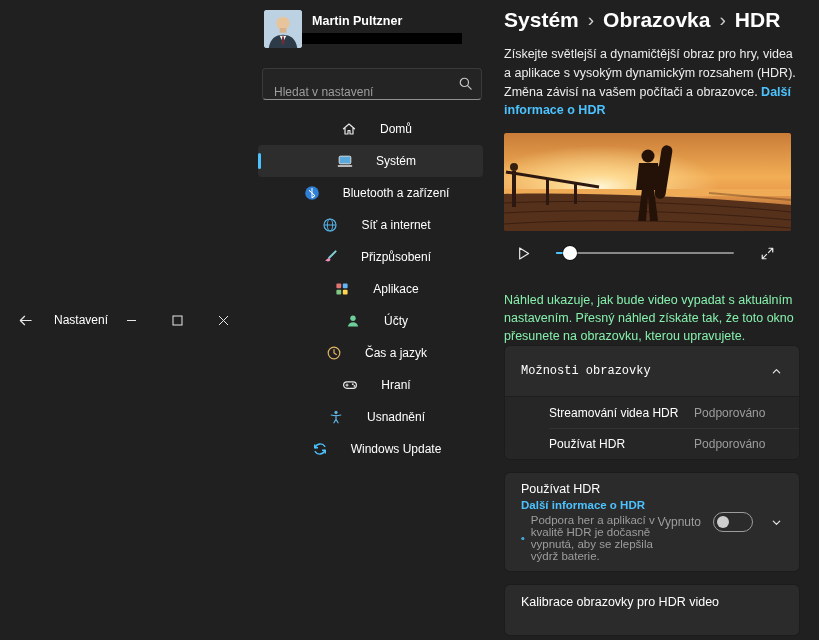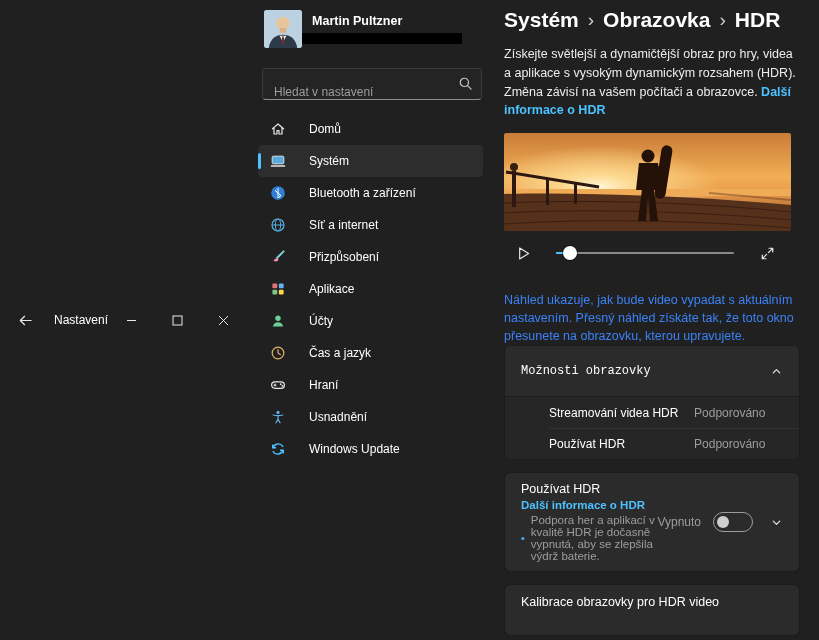--- a/index.html
+++ b/index.html
@@ -23,21 +23,21 @@
   .avatar { width:38px; height:38px; border-radius:3px; overflow:hidden; flex:0 0 38px; background:#b9cfe0; }
   .avatar svg { display:block; width:100%; height:100%; }
   .profile-info { margin-left:10px; padding-top:4px; }
   .profile-name { font-size:12.5px; font-weight:700; white-space:nowrap; }
   .redacted { width:160px; height:11px; background:#000; margin-top:5px; margin-left:-10px; }
   .searchbox { margin:10px 14px 0 16px; position:relative; height:32px; }
   .searchbox input { width:100%; height:100%; background:#242424; border:1px solid #3a3a3a; border-bottom:1px solid #8f8f8f; border-radius:4px; color:#fff; font-size:12px; padding:16px 32px 0 11px; font-family:inherit; outline:none; }
   .searchbox input::placeholder { color:#9d9d9d; }
   .search-icon { position:absolute; right:9px; top:8px; width:15px; height:15px; }
   nav { margin-top:13px; padding:0 13px 0 12px; }
-  .nav-item { height:32px; display:flex; align-items:center; gap:23px; padding-left:12px; border-radius:4px; position:relative; cursor:pointer; }
+  .nav-item { height:32px; display:flex; align-items:center; gap:23px; padding-left:12px; border-radius:4px; position:relative; cursor:pointer;justify-content:center; }
   .nav-item.selected { background:#2d2d2d; }
   .nav-item.selected::before { content:""; position:absolute; left:0; top:50%; transform:translateY(-50%); width:3px; height:16px; border-radius:2px; background:#4cc2ff; }
   .nav-icon { width:16px; height:16px; display:flex; align-items:center; justify-content:center; flex:0 0 16px; }
   .nav-icon svg { width:16px; height:16px; display:block; }
   .nav-label { font-size:12px; color:#ffffff; white-space:nowrap; }
 
   
   main { flex:1; min-width:0; padding:6px 19px 0 8px; overflow:hidden; }
   .breadcrumb { display:flex; align-items:center; gap:9px; margin-top:2px; font-size:21px; font-weight:600; }
   .crumb { color:#fff; cursor:pointer; }
@@ -48,21 +48,21 @@
   .video-preview { margin-top:13px; width:287px; height:98px; background:#000; border-radius:2px; overflow:hidden; position:relative; }
   .video-preview svg { display:block; width:100%; height:100%; }
 
   .video-controls { width:276px; margin-top:9px; display:flex; align-items:center; padding-left:6px; height:26px; }
   .icon-btn { background:transparent; border:none; display:flex; align-items:center; justify-content:center; width:26px; height:26px; cursor:pointer; }
   .slider { flex:1; margin:0 20px 0 20px; position:relative; height:14px; cursor:pointer; }
   .slider-track { position:absolute; left:0; right:0; top:6px; height:2px; background:#898989; border-radius:1px; }
   .slider-fill { position:absolute; left:0; width:6%; top:6px; height:2px; background:#4cc2ff; border-radius:1px; }
   .slider-thumb { position:absolute; left:4%; top:0; width:14px; height:14px; border-radius:50%; background:#ffffff; box-shadow:0 0 0 1px rgba(0,0,0,.4); }
 
-  .preview-note { margin-top:25px; max-width:552px; font-size:12.5px; line-height:1.45; color:#3b82f6; }
+  .preview-note { margin-top:25px; max-width:552px; font-size:12.5px; line-height:1.45; color:#86efac; }
 
   .card { background:#2b2b2b; border:1px solid rgba(0,0,0,.35); border-radius:6px; width:100%; max-width:543px; }
   .card + .card, .card + .expander, .expander + .card { margin-top:12px; }
   .select-card { margin-top:14px; display:flex; align-items:center; justify-content:space-between; padding:8px 8px 8px 16px; min-height:48px; }
   .select-label { font-size:12px; line-height:1.45; max-width:310px; color:#fff; }
   .dropdown { display:flex; align-items:center; gap:16px; background:#343434; border:1px solid #454545; border-radius:4px; padding:6px 11px; font-size:12px; color:#fff; cursor:pointer; margin-right:4px; white-space:nowrap; }
 
   .exp-header { display:flex; align-items:center; justify-content:space-between; padding:12px 10px 12px 16px; font-size:12px; cursor:pointer;font-family:Liberation Mono, monospace; }
   .exp-content { border-top:1px solid #1e1e1e; background:#262626; border-radius:0 0 6px 6px; padding-left:44px; }
   .opt-row { display:flex; align-items:center; height:31px; font-size:12px; }

